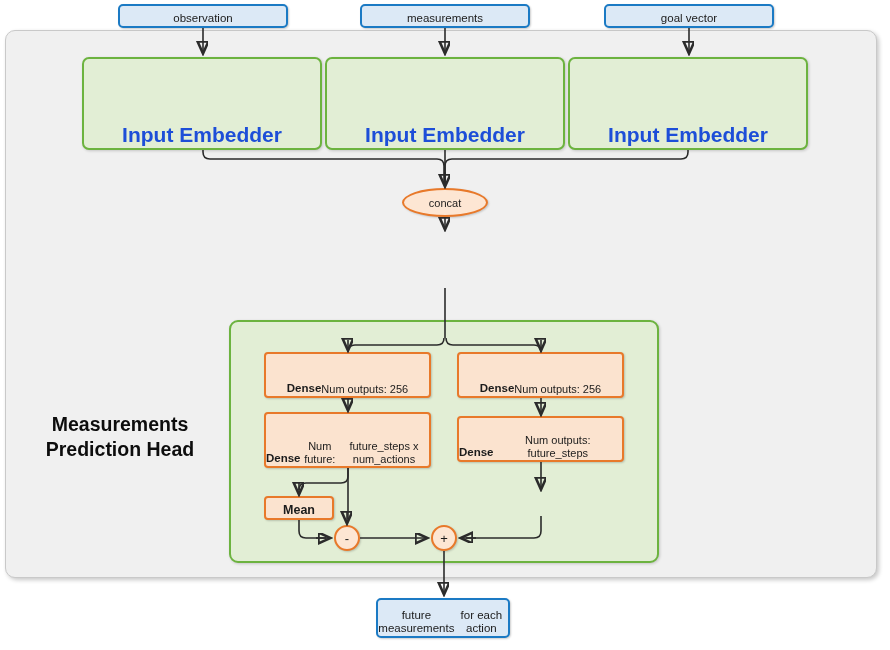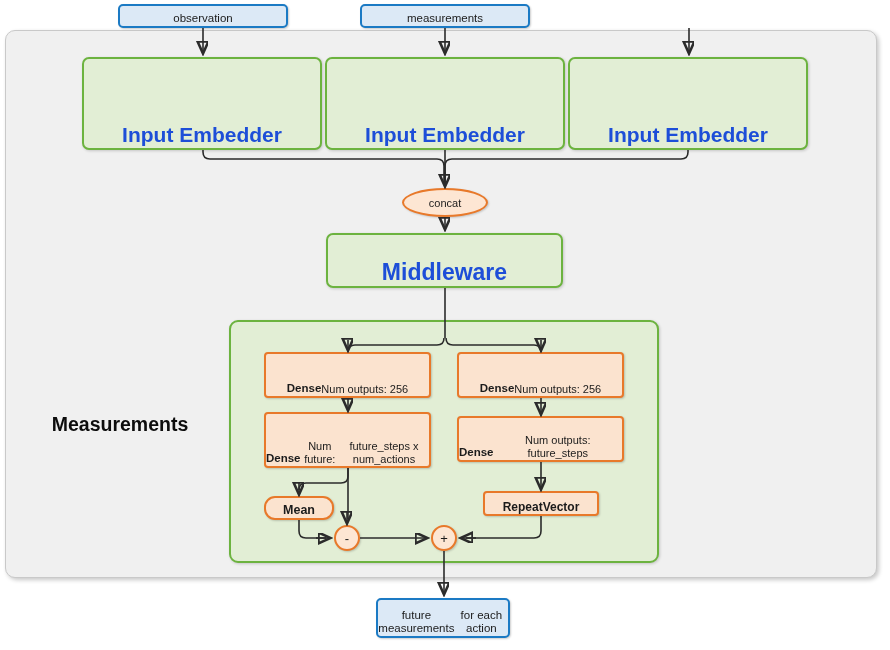--- a/index.html
+++ b/index.html
@@ -33,21 +33,21 @@
   .head-label{position:absolute;font-size:19.5px;font-weight:bold;color:#0d0d0d;
               text-align:center;line-height:1.28;}
 
   .orange-box{background:#fbe3cf;border:2px solid #e8792a;border-radius:4px;
               color:#1b1b1b;font-size:11px;
               box-shadow:1px 1px 2px rgba(0,0,0,.18);
               }
   .orange-box .ttl{font-weight:bold;font-size:11.5px;}
   .orange-box .sub{font-size:11px;margin-top:27px;}
   .repeat{font-weight:bold;font-size:12px;}
-  .mean{font-weight:bold;font-size:12.5px;border-radius:11px;}
+  .mean{font-weight:bold;font-size:12.5px;}
 
   .ellipse{position:absolute;background:#fde6d3;border:2px solid #e8792a;
            border-radius:50%;display:flex;align-items:center;justify-content:center;
            font-size:11px;color:#1b1b1b;box-sizing:border-box;
            box-shadow:1px 1px 2px rgba(0,0,0,.18);}
 
   .op{position:absolute;background:#fde6d3;border:2.5px solid #e8792a;
       border-radius:50%;display:flex;align-items:center;justify-content:center;
       font-size:13px;color:#1b1b1b;box-sizing:border-box;
       box-shadow:1px 1px 2px rgba(0,0,0,.18);}
@@ -62,43 +62,44 @@
 <div id="stage">
 
   <div class="outer-panel" style="left:5px;top:30px;width:872px;height:548px;"></div>
 
   <div class="node io-box" style="left:118px;top:4px;width:170px;height:24px;">
     <span>observation</span>
   </div>
   <div class="node io-box" style="left:360px;top:4px;width:170px;height:24px;">
     <span>measurements</span>
   </div>
+  <div class="node io-box" style="left:604px;top:4px;width:170px;height:24px;">
+    <span>goal vector</span>
+  </div>
 
   <div class="node green-box embedder" style="left:82px;top:57px;width:240px;height:93px;">
     <span>Input Embedder</span>
   </div>
   <div class="node green-box embedder" style="left:325px;top:57px;width:240px;height:93px;">
     <span>Input Embedder</span>
   </div>
   <div class="node green-box embedder" style="left:568px;top:57px;width:240px;height:93px;">
     <span>Input Embedder</span>
   </div>
 
   <div class="ellipse" style="left:402px;top:188px;width:86px;height:29px;">
     <span>concat</span>
   </div>
 
-  <div class="node green-box middleware" style="left:326px;top:233px;width:237px;height:55px;">
-    <span>Middleware</span>
-  </div>
 
   <div class="head-panel" style="position:absolute;left:229px;top:320px;width:430px;height:243px;box-sizing:border-box;"></div>
 
   <div class="head-label" style="left:22px;top:412px;width:196px;">
     <div>Measurements</div>
+    <div>Prediction Head</div>
   </div>
 
   <div class="node orange-box" style="left:264px;top:352px;width:167px;height:46px;">
     <span class="ttl">Dense</span>
     <span class="sub">Num outputs: 256</span>
   </div>
 
   <div class="node orange-box" style="left:264px;top:412px;width:167px;height:56px;">
     <span class="ttl">Dense</span>
     <span class="sub">Num future:</span>
@@ -116,23 +117,20 @@
   <div class="node orange-box" style="left:457px;top:352px;width:167px;height:46px;">
     <span class="ttl">Dense</span>
     <span class="sub">Num outputs: 256</span>
   </div>
 
   <div class="node orange-box" style="left:457px;top:416px;width:167px;height:46px;">
     <span class="ttl">Dense</span>
     <span class="sub">Num outputs: future_steps</span>
   </div>
 
-  <div class="node orange-box repeat" style="left:483px;top:491px;width:116px;height:25px;">
-    <span>RepeatVector</span>
-  </div>
 
   <div class="op" style="left:431px;top:525px;width:26px;height:26px;">
     <span>+</span>
   </div>
 
   <div class="node io-box" style="left:376px;top:598px;width:134px;height:40px;flex-direction:row;">
     <span>future measurements</span>
     <span>for each action</span>
   </div>
 

